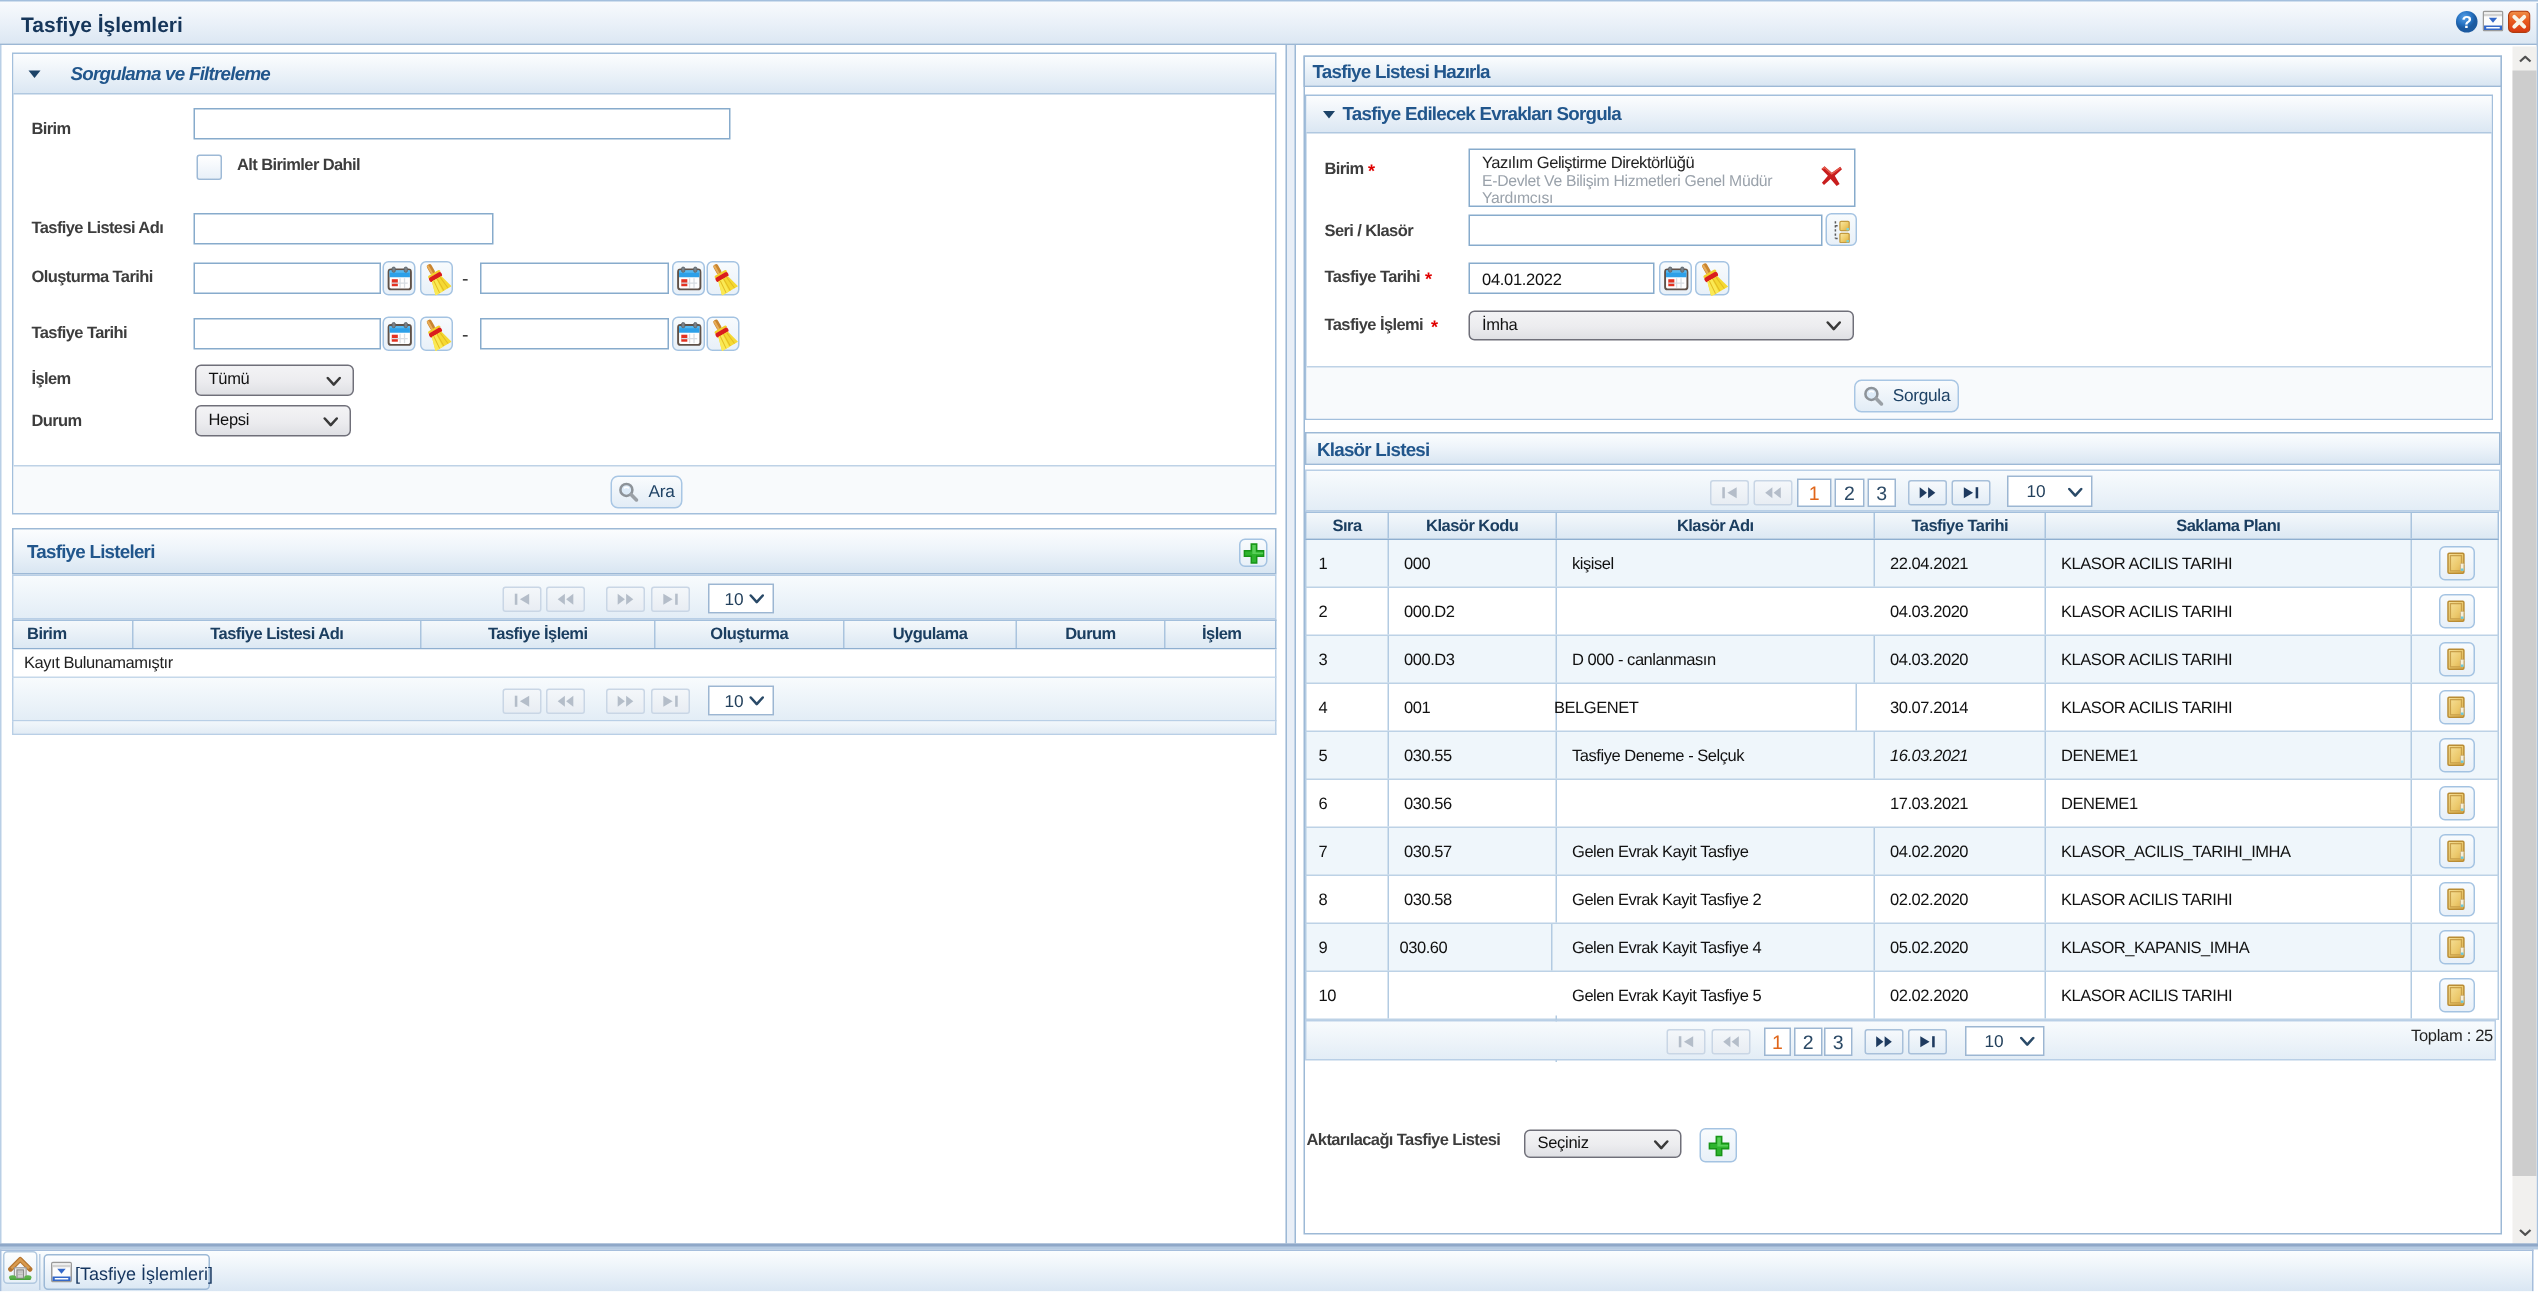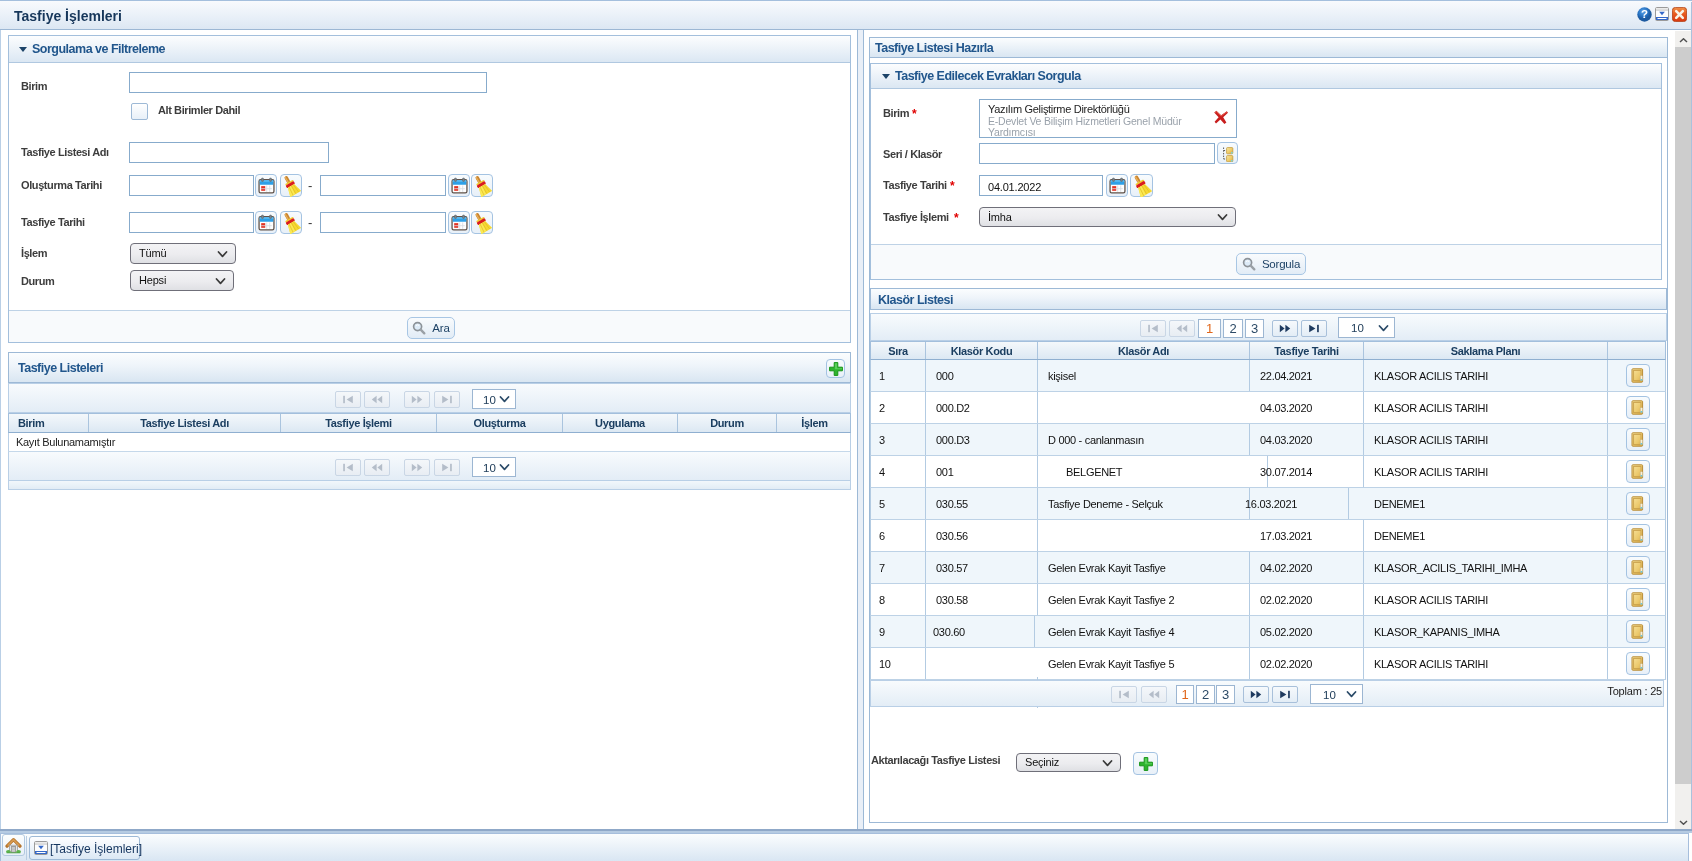--- a/index.html
+++ b/index.html
@@ -52,21 +52,21 @@
   <div class="abs" id="titlebar">
     <span class="t titletext">Tasfiye İşlemleri</span>
   </div>
   <div class="abs" id="leftedge"></div>
   <div class="abs" style="left:1691px;top:2px;width:1px;height:828px;background:#a9c2dd;"></div>
   <div class="abs" id="splitter"></div>
 
   <div class="abs panel" style="left:8px;top:35px;width:843px;height:308px;">
     <div class="phdr" style="height:26px;position:relative;">
       <span style="position:absolute;left:10px;top:11px;width:0;height:0;border-left:4px solid transparent;border-right:4px solid transparent;border-top:5px solid #1c4368;"></span>
-      <span class="hdrtext" style="position:absolute;left:23px;top:6px;">Sorgulama ve Filtreleme</span>
+      <span class="hdrtext" style="position:absolute;left:38px;top:6px;font-style:italic;">Sorgulama ve Filtreleme</span>
     </div>
   </div>
 
   <span class="abs lbl" style="left:21px;top:80px;">Birim</span>
   <div class="inp" style="left:129px;top:72px;width:358px;height:21px;"></div>
   <div class="abs" style="left:131px;top:103px;width:17px;height:17px;background:linear-gradient(#fff,#e8f0f8);border:1px solid #9db9d6;border-radius:2px;box-sizing:border-box;"></div>
   <span class="abs lbl" style="left:158px;top:104px;">Alt Birimler Dahil</span>
   <span class="abs lbl" style="left:21px;top:146px;">Tasfiye Listesi Adı</span>
   <div class="inp" style="left:129px;top:142px;width:200px;height:21px;"></div>
   <span class="abs lbl" style="left:21px;top:179px;">Oluşturma Tarihi</span>
@@ -487,21 +487,21 @@
               <rect x="2.6" y="2.4" width="7.4" height="10.2" fill="none" stroke="#c9a04a" stroke-width="0.9"></rect>
               <path d="M9.3 8.2 a1.3 1.3 0 0 1 2.3 0 l0 4 l-2.3 0 z" fill="#f6efda" stroke="#c8b080" stroke-width="0.6"></path>
               <rect x="9.6" y="11" width="1.7" height="1.6" fill="#6cc8d8"></rect>
             </svg>
           </span>
         </div>
 </div>
 <div class="row even" style="left:870px;top:456px;width:796px;height:32px;">
 <div class="td" style="left:0;width:55px;padding-left:8px;">4</div>
 <div class="td" style="left:55px;width:112px;">001</div>
-<div class="td" style="left:185px;width:212px;">BELGENET</div>
+<div class="td" style="left:155px;width:212px;">BELGENET</div>
 <div class="td" style="left:379px;width:114px;">30.07.2014</div>
 <div class="td" style="left:493px;width:244px;">KLASOR ACILIS TARIHI</div>
 <div class="td" style="left:737px;width:59px;border-right:none;padding-left:0;justify-content:center;">
           <span class="ibtn" style="position:relative;width:24px;height:23px;">
             <svg width="13" height="15" viewBox="0 0 13 15">
               <defs>
                 <linearGradient id="dg" x1="0" y1="0" x2="1" y2="1">
                   <stop offset="0%" stop-color="#f8e4a0"></stop>
                   <stop offset="60%" stop-color="#ecc96c"></stop>
                   <stop offset="100%" stop-color="#d8a948"></stop>
@@ -512,21 +512,21 @@
               <path d="M9.3 8.2 a1.3 1.3 0 0 1 2.3 0 l0 4 l-2.3 0 z" fill="#f6efda" stroke="#c8b080" stroke-width="0.6"></path>
               <rect x="9.6" y="11" width="1.7" height="1.6" fill="#6cc8d8"></rect>
             </svg>
           </span>
         </div>
 </div>
 <div class="row odd" style="left:870px;top:488px;width:796px;height:32px;">
 <div class="td" style="left:0;width:55px;padding-left:8px;">5</div>
 <div class="td" style="left:55px;width:112px;">030.55</div>
 <div class="td" style="left:167px;width:212px;">Tasfiye Deneme - Selçuk</div>
-<div class="td" style="left:364px;width:114px;">16.03.2021</div>
+<div class="td" style="left:379px;width:114px;font-style:italic;">16.03.2021</div>
 <div class="td" style="left:493px;width:244px;">DENEME1</div>
 <div class="td" style="left:737px;width:59px;border-right:none;padding-left:0;justify-content:center;">
           <span class="ibtn" style="position:relative;width:24px;height:23px;">
             <svg width="13" height="15" viewBox="0 0 13 15">
               <defs>
                 <linearGradient id="dg" x1="0" y1="0" x2="1" y2="1">
                   <stop offset="0%" stop-color="#f8e4a0"></stop>
                   <stop offset="60%" stop-color="#ecc96c"></stop>
                   <stop offset="100%" stop-color="#d8a948"></stop>
                 </linearGradient>

